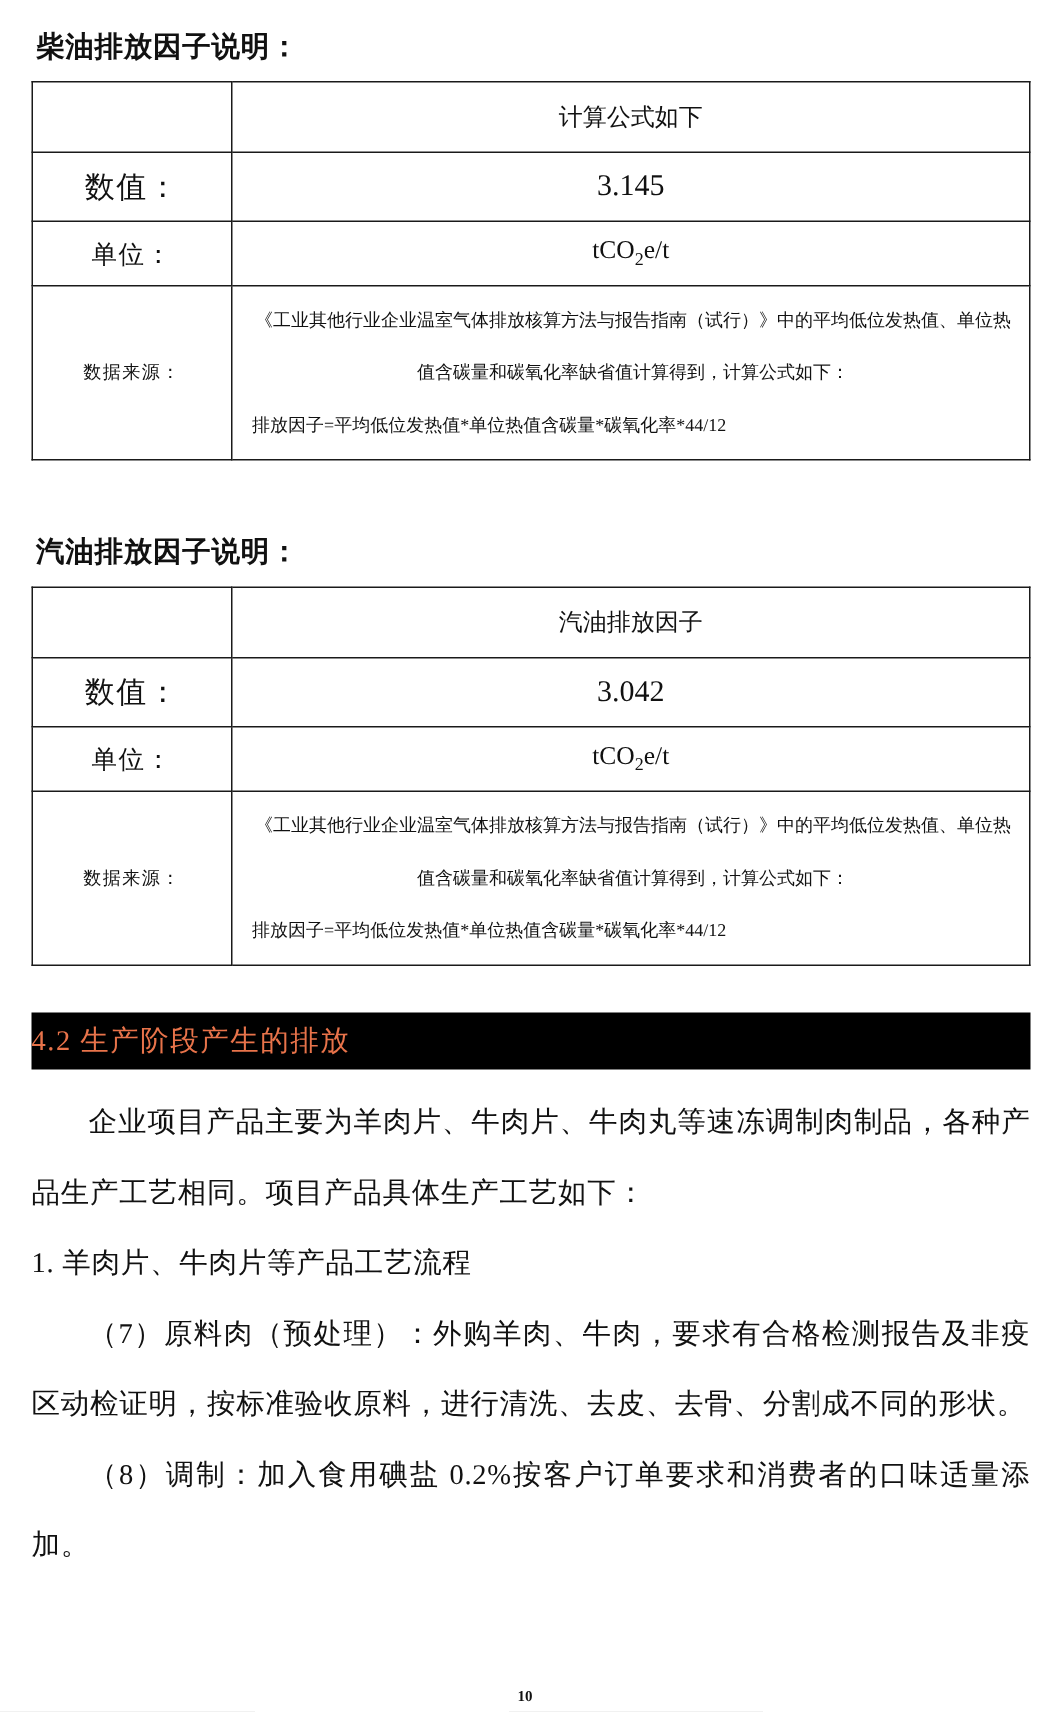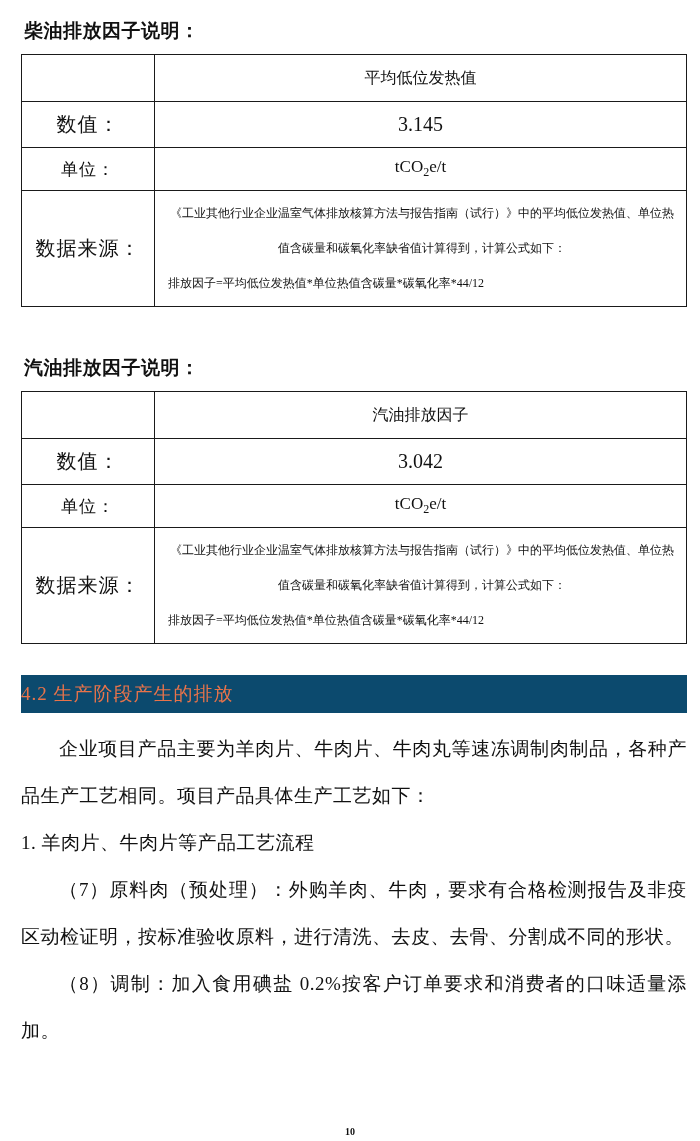--- a/index.html
+++ b/index.html
@@ -19,30 +19,30 @@
     font-size:16px;
   }
   .factor-table td {
     border:1px solid #1a1a1a; vertical-align:middle;
     text-align:center; padding:4px;
   }
   .factor-table .r-head td { height:38px; }
   .factor-table .r-val td  { height:37px; font-size:20px; }
   .factor-table .r-unit td { height:34px; font-size:17px; }
   .factor-table sub { font-size:12px; }
-  .label-cell { font-size:20px; letter-spacing:1px; }
+  .label-cell { font-size:12px; letter-spacing:1px; }
   .source-cell {
     text-align:justify; padding:5px 10px 5px 13px !important;
     line-height:35px; font-size:12px;
   }
   .source-cell .formula { text-align:left; }
   .gap-top { margin-top:48px; }
   .section-band {
     margin-top:31px; height:38px; display:flex; align-items:center;
-    background:#0c4a6e; 
+    background:#000000; 
   }
   .section-heading-text {
     color:#e8734a; 
     font-size:19px; letter-spacing:1px;
   }
   .body-text { margin-top:12px; }
   .body-text p {
     margin:0; font-size:19px; line-height:47px;
     text-align:justify; letter-spacing:0.5px;
   }
@@ -60,21 +60,21 @@
   <div class="table-title">柴油排放因子说明：</div>
 
   <table class="factor-table">
     <colgroup>
         <col style="width:133px">
         <col>
       </colgroup>
     <tbody>
         <tr class="r-head">
       <td></td>
-      <td>平均低位发热值</td>
+      <td>计算公式如下</td>
     </tr>
     <tr class="r-val">
       <td class="label-cell">数值：</td>
       <td>3.145</td>
     </tr>
     <tr class="r-unit">
       <td class="label-cell">单位：</td>
       <td><span>tCO</span><sub>2</sub><span>e/t</span></td>
     </tr>
     <tr>

